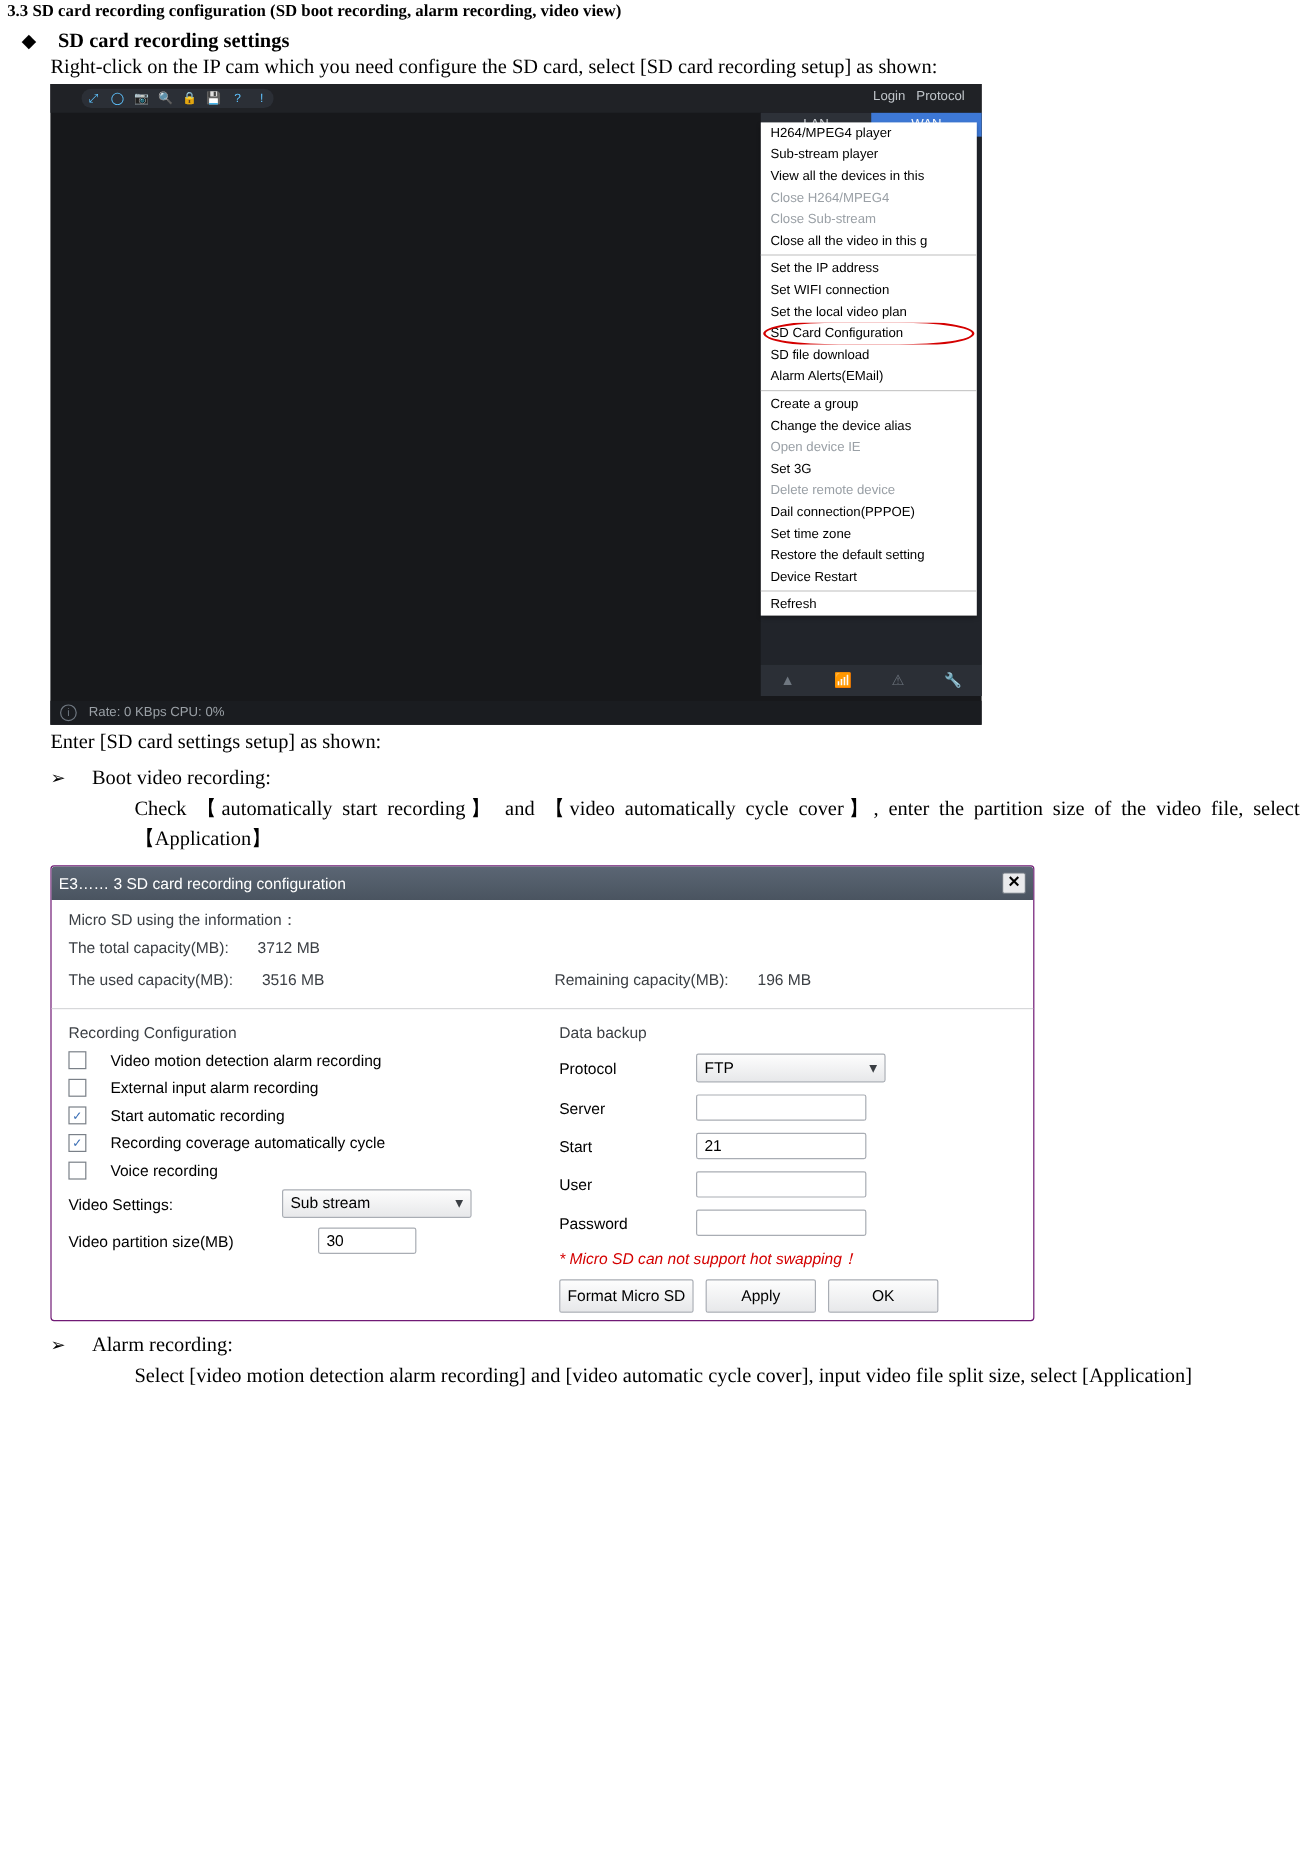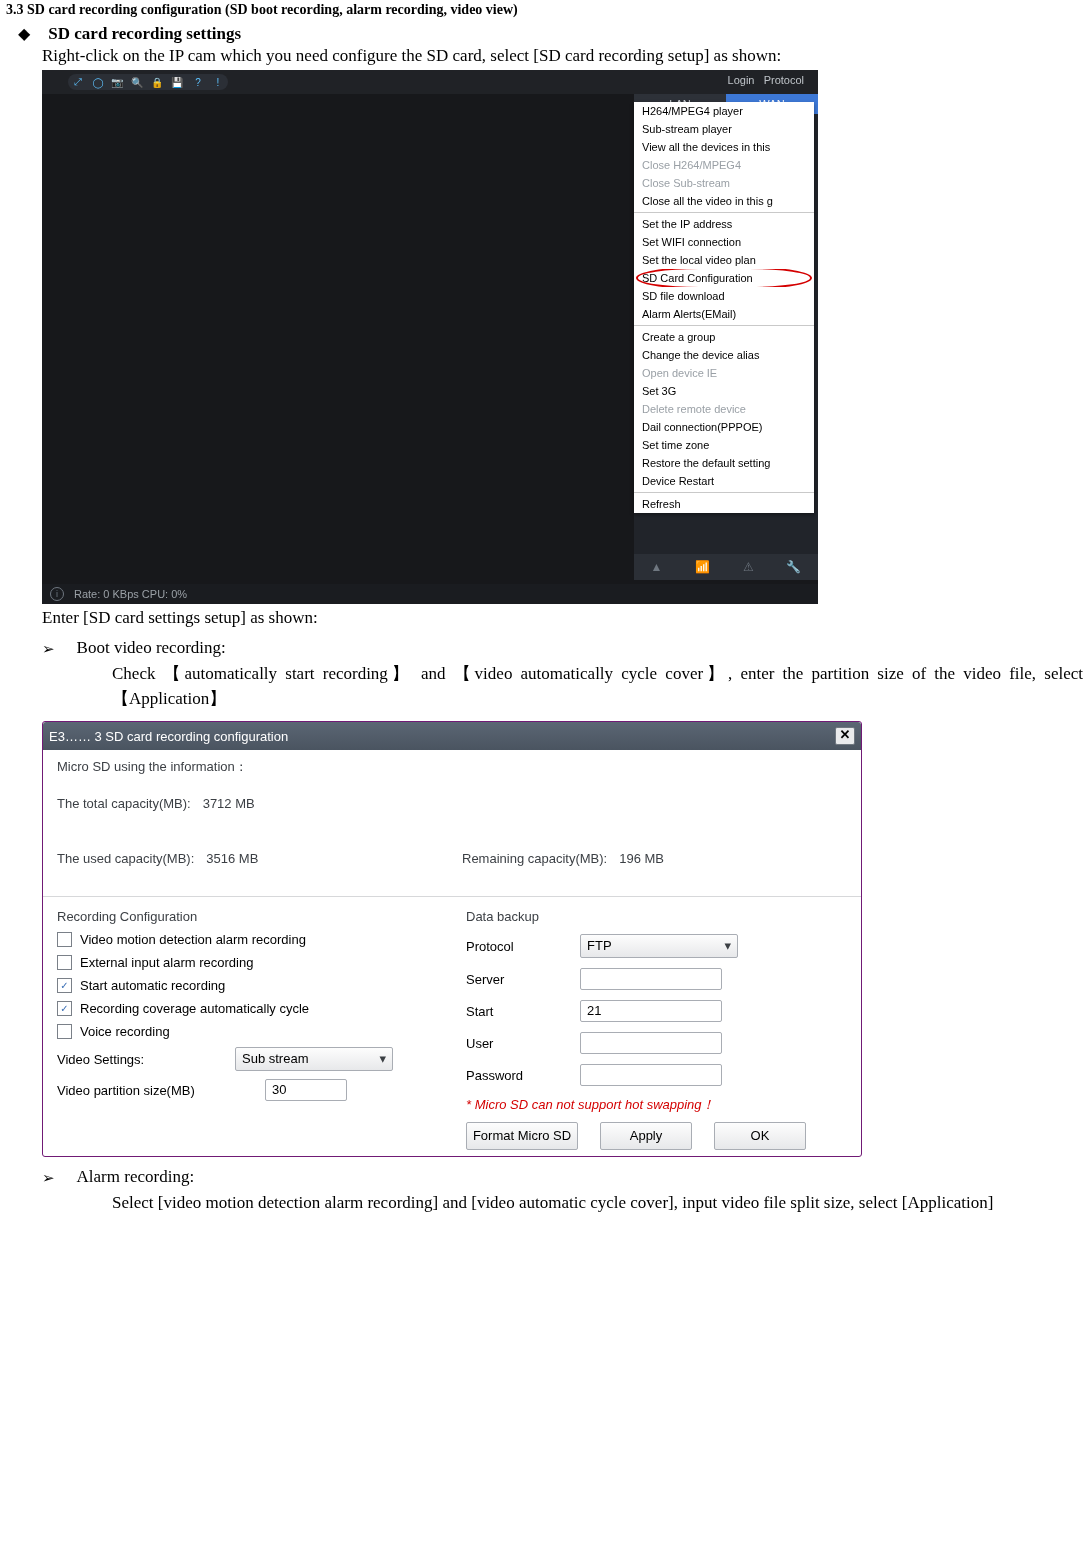--- a/index.html
+++ b/index.html
@@ -34,34 +34,34 @@
   .bulletlist{margin-left:36px}
   .itemline{display:flex;gap:22px;font-size:17px;margin-top:10px}
   .itemline .tri{color:#000;font-size:15px;line-height:22px}
   .sub{margin:2px 0 2px 70px;font-size:17px;line-height:1.45;text-align:justify}
   
   .shot2{margin:10px 0 10px 36px;width:818px;background:#fff;border:1px solid #701a75;font-family:Arial,sans-serif;font-size:13px;border-radius:3px}
   .dlg-titlebar{background:linear-gradient(#5b6674,#4a5460);color:#fff;height:28px;display:flex;align-items:center;padding:0 6px;justify-content:space-between;border-radius:3px 3px 0 0}
   .dlg-titlebar .closebox{width:18px;height:16px;background:#e9eaec;color:#000;text-align:center;line-height:14px;border:1px solid #6f7780;font-weight:bold;font-size:13px;border-radius:2px}
   .dlg-body{display:grid;grid-template-columns:1fr 1fr;column-gap:0}
   .sec{padding:8px 14px 6px 14px}
-  .sec .lbl{color:#3b3f44;margin:20px 0;display:flex;}
+  .sec .lbl{color:#3b3f44;margin:6px 0;display:flex;gap:12px}
   .sec .lbl .v{margin-left:12px}
   .fs{grid-column:1/3;height:1px;background:#d7d8da;margin:4px 0}
   .row{display:grid;grid-template-columns:140px 1fr;align-items:center;margin:8px 0;gap:8px}
   .row2{display:grid;grid-template-columns:90px 1fr;align-items:center;margin:10px 0;gap:24px}
-  .chk{display:flex;align-items:flex-end;gap:8px;margin:8px 0}
+  .chk{display:flex;align-items:flex-end;gap:20px;margin:8px 0}
   .chk .box{width:13px;height:13px;border:1px solid #7a8088;background:#fff;display:inline-flex;align-items:center;justify-content:center;font-size:10px;color:#3b6fb5}
   .chk .box.checked::after{content:"✓";}
   .sel{width:128px;height:22px;border:1px solid #a9adb4;background:linear-gradient(#fdfdfd,#e7e8ea);padding:0 22px 0 6px;position:relative;line-height:22px;border-radius:2px}
   .sel::after{content:"▾";position:absolute;right:6px;top:0;line-height:22px;color:#3b3f44}
   .inp{width:128px;height:20px;border:1px solid #a9adb4;background:#fff;padding:0 6px;line-height:20px;border-radius:2px}
   .small{width:68px}
   .warn{color:#d40000;font-style:italic;margin:6px 0 8px 0;font-size:13px}
-  .btnrow{display:flex;gap:22px;margin-top:2px}
+  .btnrow{display:flex;gap:10px;margin-top:2px}
   .btn{height:26px;min-width:110px;border:1px solid #a9adb4;background:linear-gradient(#fdfdfd,#e7e8ea);text-align:center;line-height:26px;border-radius:2px;font-size:13px}
   .btn.small{min-width:90px}
   .sectitle{color:#3b3f44}
 </style>
 </head>
 <body>
 <div class="page">
 
 <div class="h33">3.3 SD card recording configuration (SD boot recording, alarm recording, video view)</div>
 <div style="display:flex;align-items:flex-start;margin-left:12px;margin-top:6px">

